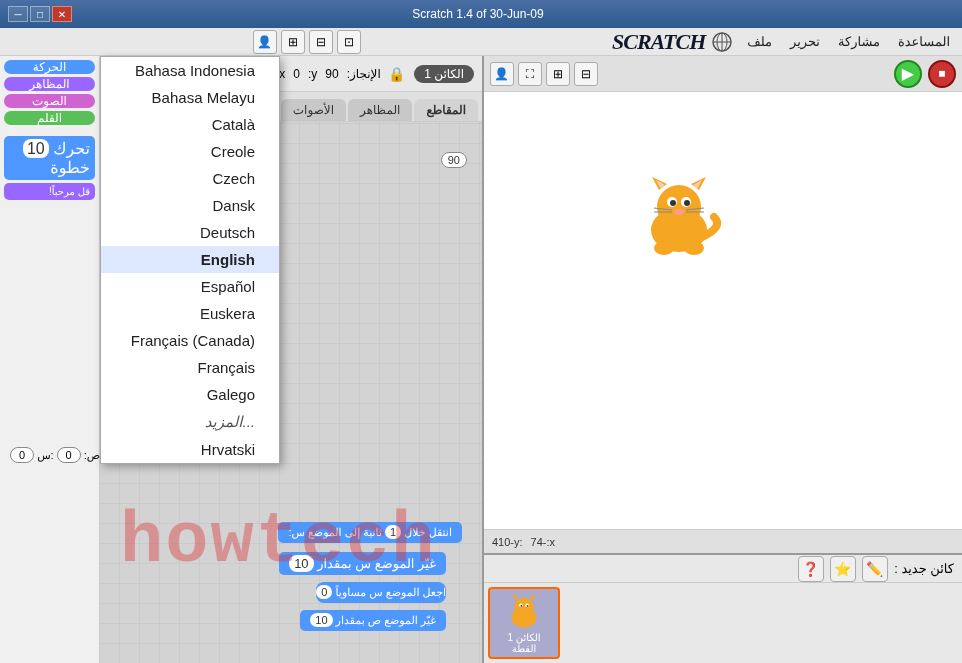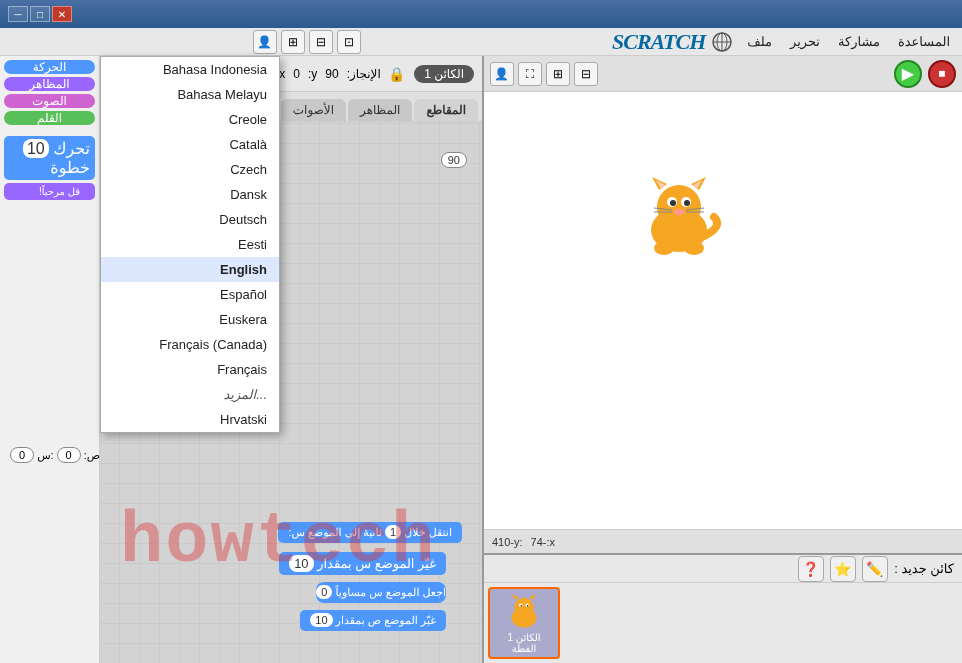--- a/index.html
+++ b/index.html
@@ -61,21 +61,21 @@
     }
     .menu-item {
       padding: 3px 8px;
       font-size: 13px;
       cursor: pointer;
       color: #222;
     }
     .scratch-logo {
       font-size: 22px;
       font-weight: bold;
-      color: #0369a1;
+      color: #0f172a;
       font-style: italic;
       margin-left: auto;
       font-family: 'Comic Sans MS', cursive;
       letter-spacing: -1px;
     }
     .globe-icon {
       width: 22px;
       height: 22px;
       margin: 0 4px;
       cursor: pointer;
@@ -323,22 +323,22 @@
       position: absolute;
       top: 56px;
       left: 100px;
       width: 180px;
       background: white;
       border: 1px solid #aaa;
       box-shadow: 3px 3px 8px rgba(0,0,0,0.3);
       z-index: 100;
     }
     .lang-item {
-      padding: 5px 12px;
-      font-size: 13px;
+      padding: 5px 24px;
+      font-size: 15px;
       cursor: pointer;
       color: #222;
       text-align: right;
       direction: ltr;
     }
     .lang-item.selected {
       background: #dde8ff;
       font-weight: bold;
     }
     .lang-item.more {
@@ -368,20 +368,21 @@
   </style>
 </head>
 <body>
 
 <div class="title-bar">
   <div class="title-bar-controls">
     <div class="title-btn">─</div>
     <div class="title-btn">□</div>
     <div class="title-btn close">✕</div>
   </div>
+  <div class="title-bar-title">Scratch 1.4 of 30-Jun-09</div>
   <div style="width:70px"></div>
 </div>
 
 <div class="menu-bar">
   <div class="menu-item">المساعدة</div>
   <div class="menu-item">مشاركة</div>
   <div class="menu-item">تحرير</div>
   <div class="menu-item">ملف</div>
 
   <svg class="globe-icon" viewBox="0 0 22 22" xmlns="http://www.w3.org/2000/svg">
@@ -405,21 +406,21 @@
   <div class="left-panel">
     <button class="block-btn block-motion">الحركة</button>
     <button class="block-btn block-looks">المظاهر</button>
     <button class="block-btn block-sound">الصوت</button>
     <button class="block-btn block-pen">القلم</button>
 
     <div style="margin-top:8px; position:relative;">
       <div style="background:#4d97ff; color:white; border-radius:5px; padding:3px 5px; font-size:16px; direction:rtl; margin-bottom:3px; cursor:pointer;">
         تحرك <span style="background:white;color:#333;border-radius:8px;padding:1px 4px;">10</span> خطوة
       </div>
-      <div style="background:#9966ff; color:white; border-radius:5px; padding:3px 15px; font-size:10px; direction:rtl; margin-bottom:3px; cursor:pointer;">
+      <div style="background:#9966ff; color:white; border-radius:5px; padding:3px 5px; font-size:10px; direction:rtl; margin-bottom:3px; cursor:pointer;">
         قل مرحباً!
       </div>
     </div>
 
     <div style="position:absolute; bottom:200px; left:10px; display:flex; flex-direction:column; gap:4px;">
       <div style="display:flex; align-items:center; gap:3px; direction:rtl; font-size:11px;">
         <span>ص:</span>
         <span style="background:white;border:1px solid #888;border-radius:8px;padding:1px 8px;">0</span>
         <span>:س</span>
         <span style="background:white;border:1px solid #888;border-radius:8px;padding:1px 8px;">0</span>
@@ -548,28 +549,28 @@
         </div>
       </div>
     </div>
 
   </div>
 </div>
 
 <div class="language-dropdown">
   <div class="lang-item">Bahasa Indonesia</div>
   <div class="lang-item">Bahasa Melayu</div>
+  <div class="lang-item">Català</div>
   <div class="lang-item">Creole</div>
-  <div class="lang-item">Català</div>
   <div class="lang-item">Czech</div>
   <div class="lang-item">Dansk</div>
   <div class="lang-item">Deutsch</div>
-  <div class="lang-item">Eesti</div>
   <div class="lang-item selected">English</div>
   <div class="lang-item">Español</div>
   <div class="lang-item">Euskera</div>
   <div class="lang-item">Français (Canada)</div>
   <div class="lang-item">Français</div>
+  <div class="lang-item">Galego</div>
   <div class="lang-item more">...المزيد</div>
   <div class="lang-item">Hrvatski</div>
 </div>
 
 <div class="watermark">howtech</div>
 
 </body></html>

